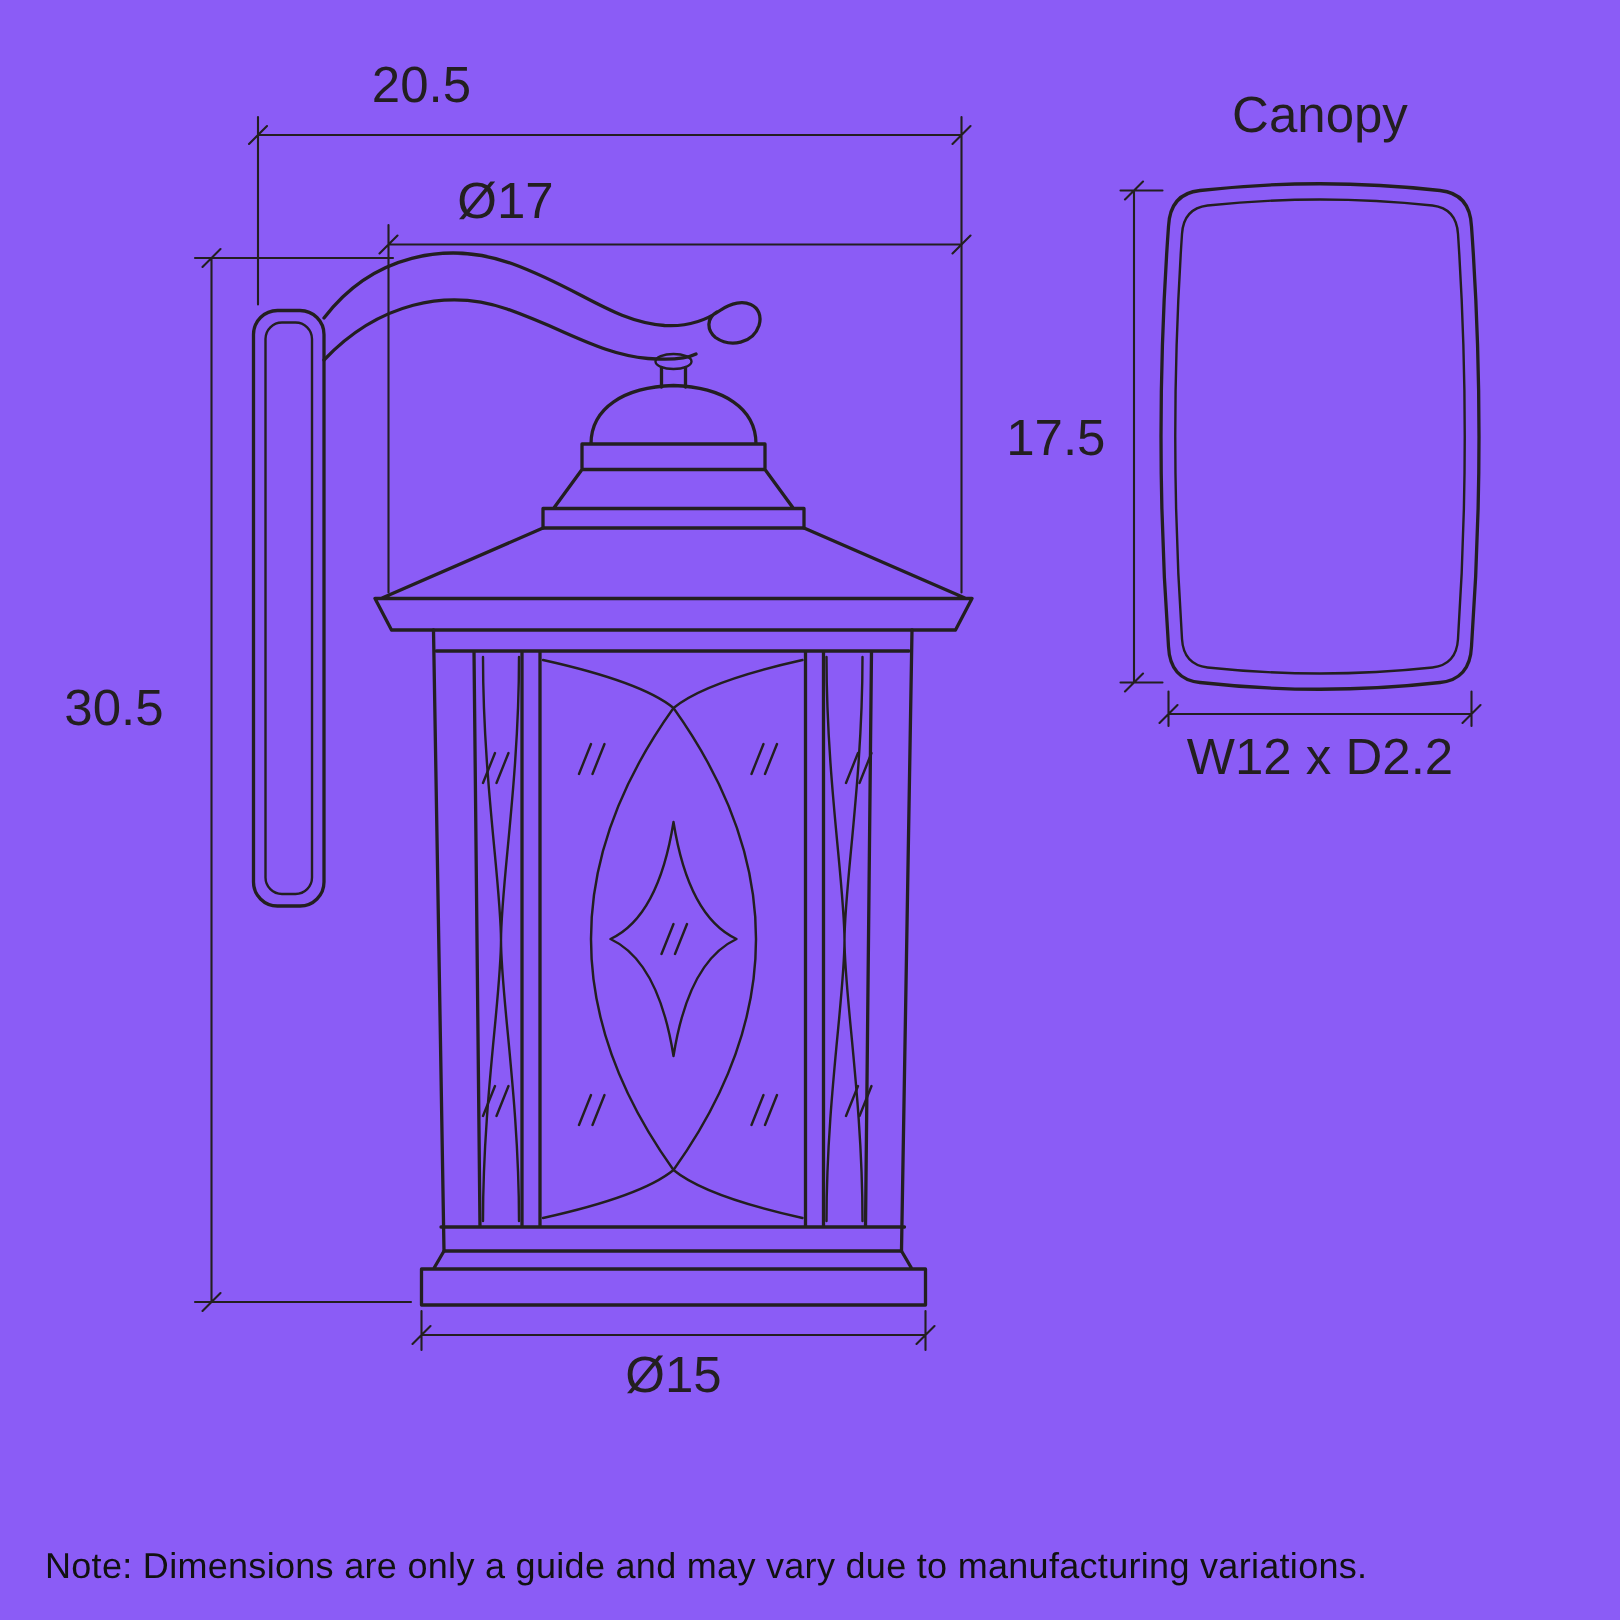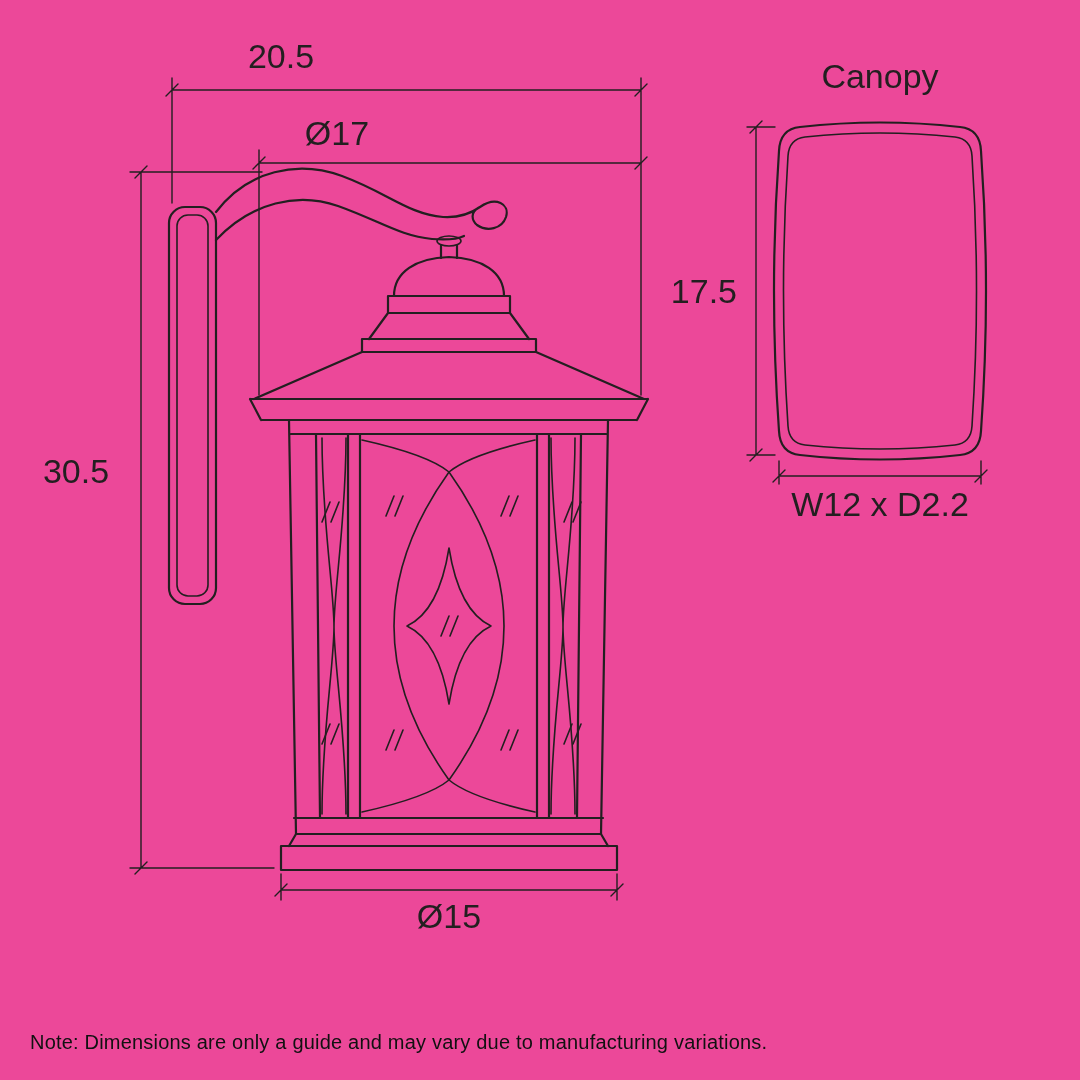--- a/index.html
+++ b/index.html
@@ -1,26 +1,26 @@
 <!DOCTYPE html>
 <html><head>
 <meta charset="utf-8">
 <style>
   * { margin: 0; padding: 0; box-sizing: border-box; }
   html, body { width: 1080px; height: 1080px; background: #ffffff; }
   body { font-family: "Liberation Sans", sans-serif; position: relative; overflow: hidden; }
-  .page { position: absolute; inset: 0; background: #ec4899; text-decoration: underline; }
+  .page { position: absolute; inset: 0; background: #8b5cf6; text-decoration: underline; }
   svg { position: absolute; left: 0; top: 0; }
   .obj  { stroke: #231f20; stroke-width: 2.2; fill: none; stroke-linecap: round; stroke-linejoin: round; }
   .obj-thin { stroke: #231f20; stroke-width: 1.6; fill: none; stroke-linecap: round; stroke-linejoin: round; }
   .dim  { stroke: #231f20; stroke-width: 1.4; fill: none; stroke-linecap: round; }
   .dim-label { font-family: "Liberation Sans", sans-serif; font-size: 34px; fill: #231f20; }
   .note {
     position: absolute; left: 30px; top: 1031px;
-    font-size: 20px; color: #111111; letter-spacing: 0.2px;
+    font-size: 24px; color: #111111; letter-spacing: 0.2px;
     font-family: "Liberation Sans", sans-serif;
   }
 </style>
 </head>
 <body>
 
 <div class="page">
 
   <svg width="1080" height="1080" viewBox="0 0 1080 1080">
 

